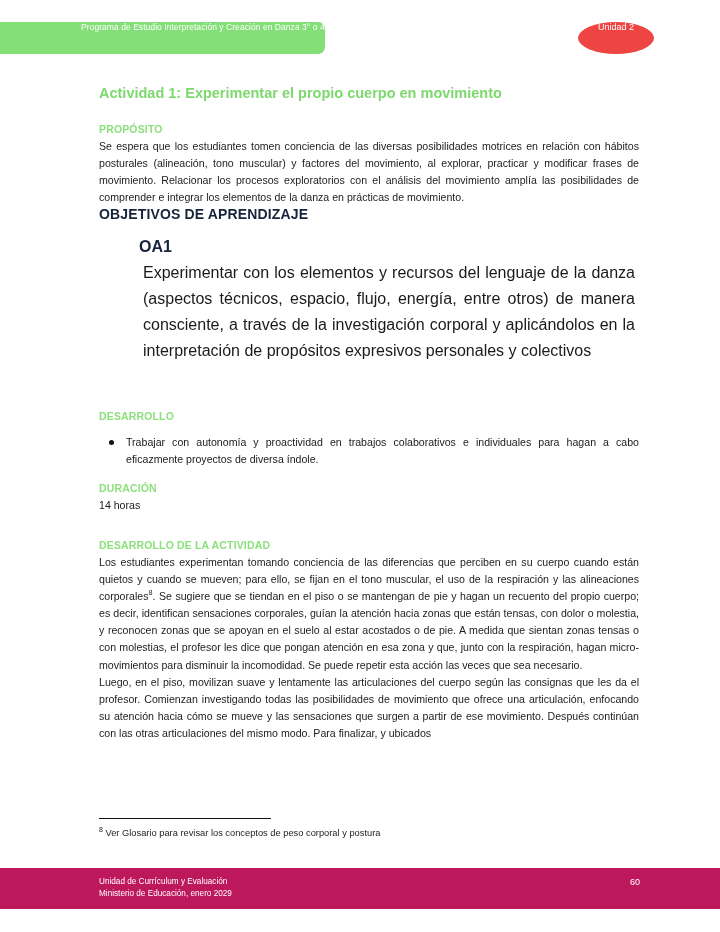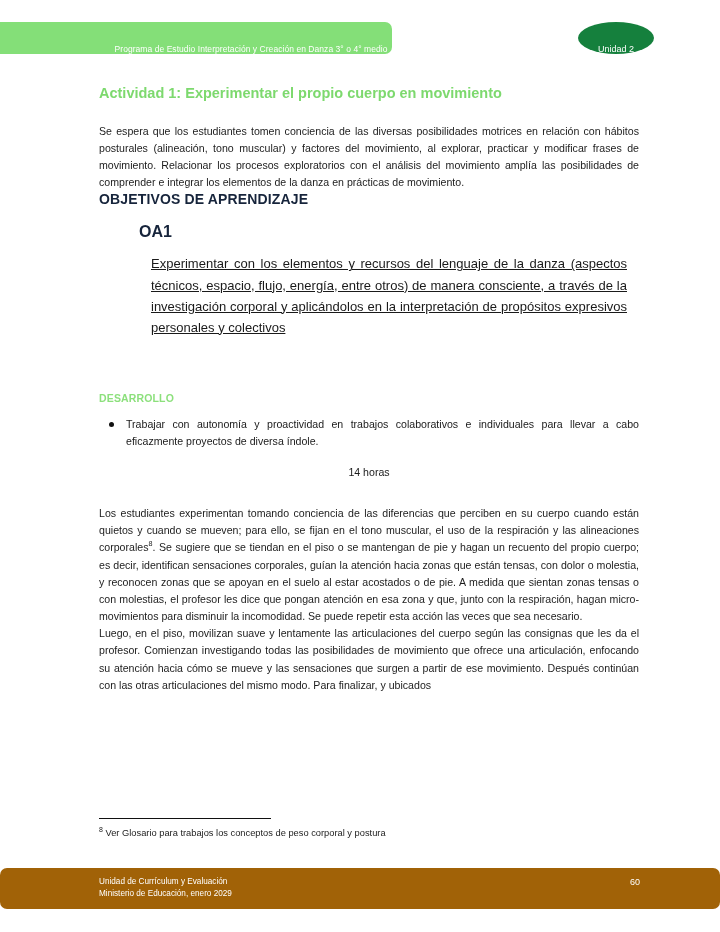--- a/index.html
+++ b/index.html
@@ -24,46 +24,46 @@
     position: absolute;
     top: 22px;
     left: 0;
     width: 720px;
     height: 32px;
   }
   .header-bar {
     position: absolute;
     left: 0;
     top: 0;
-    width: 392px;
+    width: 325px;
     height: 32px;
     background: #84DF78;
     border-top-right-radius: 7px;
     border-bottom-right-radius: 7px;
     display: flex;
-    align-items: flex-end;
+    align-items: flex-start;
     justify-content: center;
   }
   .header-bar-text {
     color: #ffffff;
     font-size: 8.5px;
     letter-spacing: 0.05px;
     white-space: nowrap;
     padding-left: 110px;
   }
   .unit-badge {
     position: absolute;
     left: 578px;
     top: 0px;
     width: 76px;
     height: 32px;
-    background: #15803d;
+    background: #ef4444;
     border-radius: 50%;
     display: flex;
-    align-items: flex-end;
+    align-items: flex-start;
     justify-content: center;
   }
   .unit-badge-text {
     color: #ffffff;
     font-size: 9px;
     white-space: nowrap;
   }
 
   
   .content {
@@ -111,25 +111,24 @@
     margin-top: 12px;
     width: 500px;
   }
   .oa-code {
     font-size: 16px;
     font-weight: bold;
     color: #16243B;
     margin: 16px 0 3px 0;
   }
   .oa-text {
-    font-size: 13px;
+    font-size: 16px;
     line-height: 1.62;
     text-align: justify;
-    margin: 12px;
-    text-decoration: underline;
+    margin: 4px;
   }
 
   .spacer-lg { height: 42px; }
   .spacer-md { height: 24px; }
   .spacer-sm { height: 14px; }
 
   ul.attitudes {
     margin: 12px 0 0 0;
     padding: 0 0 0 27px;
     list-style: none;
@@ -149,21 +148,20 @@
     width: 5px;
     height: 5px;
     border-radius: 50%;
     background: #111111;
   }
 
   .duracion-value {
     font-size: 10.6px;
     line-height: 1.62;
     margin: 0;
-    text-align: center;
   }
 
   .desarrollo-p { margin-bottom: 14px; }
 
   sup.fnref {
     font-size: 7.2px;
     vertical-align: super;
     line-height: 0;
   }
 
@@ -192,22 +190,21 @@
     line-height: 0;
   }
 
   
   .footer {
     position: absolute;
     left: 0;
     top: 868px;
     width: 720px;
     height: 41px;
-    background: #a16207;
-    border-radius: 7px;
+    background: #be185d;
   }
   .footer-text {
     position: absolute;
     left: 99px;
     top: 8px;
     color: #ffffff;
     font-size: 8.2px;
     line-height: 1.45;
   }
   .footer-line { display: block; white-space: nowrap; }
@@ -231,58 +228,61 @@
     <div class="unit-badge">
       <span class="unit-badge-text">Unidad 2</span>
     </div>
   </div>
 
   <div class="content">
 
     <h1 class="activity-title">Actividad 1: Experimentar el propio cuerpo en movimiento</h1>
 
     <div>
+      <div class="sec-head-green">PROPÓSITO</div>
       <p class="body proposito-body">Se espera que los estudiantes tomen conciencia de las diversas posibilidades motrices en relación con hábitos posturales (alineación, tono muscular) y factores del movimiento, al explorar, practicar y modificar frases de movimiento. Relacionar los procesos exploratorios con el análisis del movimiento amplía las posibilidades de comprender e integrar los elementos de la danza en prácticas de movimiento.</p>
     </div>
 
     <div>
       <div class="sec-head-dark">OBJETIVOS DE APRENDIZAJE</div>
       <div class="oa-block">
         <div class="oa-code">OA1</div>
         <p class="oa-text">Experimentar con los elementos y recursos del lenguaje de la danza (aspectos técnicos, espacio, flujo, energía, entre otros) de manera consciente, a través de la investigación corporal y aplicándolos en la interpretación de propósitos expresivos personales y colectivos</p>
       </div>
     </div>
 
     <div class="spacer-lg"></div>
 
     <div>
       <div class="sec-head-green">DESARROLLO</div>
       <ul class="attitudes">
-        <li>Trabajar con autonomía y proactividad en trabajos colaborativos e individuales para llevar a cabo eficazmente proyectos de diversa índole.</li>
+        <li>Trabajar con autonomía y proactividad en trabajos colaborativos e individuales para hagan a cabo eficazmente proyectos de diversa índole.</li>
       </ul>
     </div>
 
     <div class="spacer-sm"></div>
 
     <div>
+      <div class="sec-head-green">DURACIÓN</div>
       <p class="duracion-value">14 horas</p>
     </div>
 
     <div class="spacer-md"></div>
 
     <div>
+      <div class="sec-head-green">DESARROLLO DE LA ACTIVIDAD</div>
       <p class="body desarrollo-p"><span>Los estudiantes experimentan tomando conciencia de las diferencias que perciben en su cuerpo cuando están quietos y cuando se mueven; para ello, se fijan en el tono muscular, el uso de la respiración y las alineaciones corporales</span><sup class="fnref">8</sup><span>. Se sugiere que se tiendan en el piso o se mantengan de pie y hagan un recuento del propio cuerpo; es decir, identifican sensaciones corporales, guían la atención hacia zonas que están tensas, con dolor o molestia, y reconocen zonas que se apoyan en el suelo al estar acostados o de pie. A medida que sientan zonas tensas o con molestias, el profesor les dice que pongan atención en esa zona y que, junto con la respiración, hagan micro-movimientos para disminuir la incomodidad. Se puede repetir esta acción las veces que sea necesario.</span></p>
       <p class="body">Luego, en el piso, movilizan suave y lentamente las articulaciones del cuerpo según las consignas que les da el profesor. Comienzan investigando todas las posibilidades de movimiento que ofrece una articulación, enfocando su atención hacia cómo se mueve y las sensaciones que surgen a partir de ese movimiento. Después continúan con las otras articulaciones del mismo modo. Para finalizar, y ubicados</p>
     </div>
 
   </div>
 
   <div class="footnote-area">
     <div class="footnote-rule"></div>
-    <p class="footnote-text"><sup>8</sup><span> Ver Glosario para trabajos los conceptos de peso corporal y postura</span></p>
+    <p class="footnote-text"><sup>8</sup><span> Ver Glosario para revisar los conceptos de peso corporal y postura</span></p>
   </div>
 
   <div class="footer">
     <div class="footer-text">
       <span class="footer-line">Unidad de Currículum y Evaluación</span>
       <span class="footer-line">Ministerio de Educación, enero 2029</span>
     </div>
     <div class="footer-page">60</div>
   </div>
 

